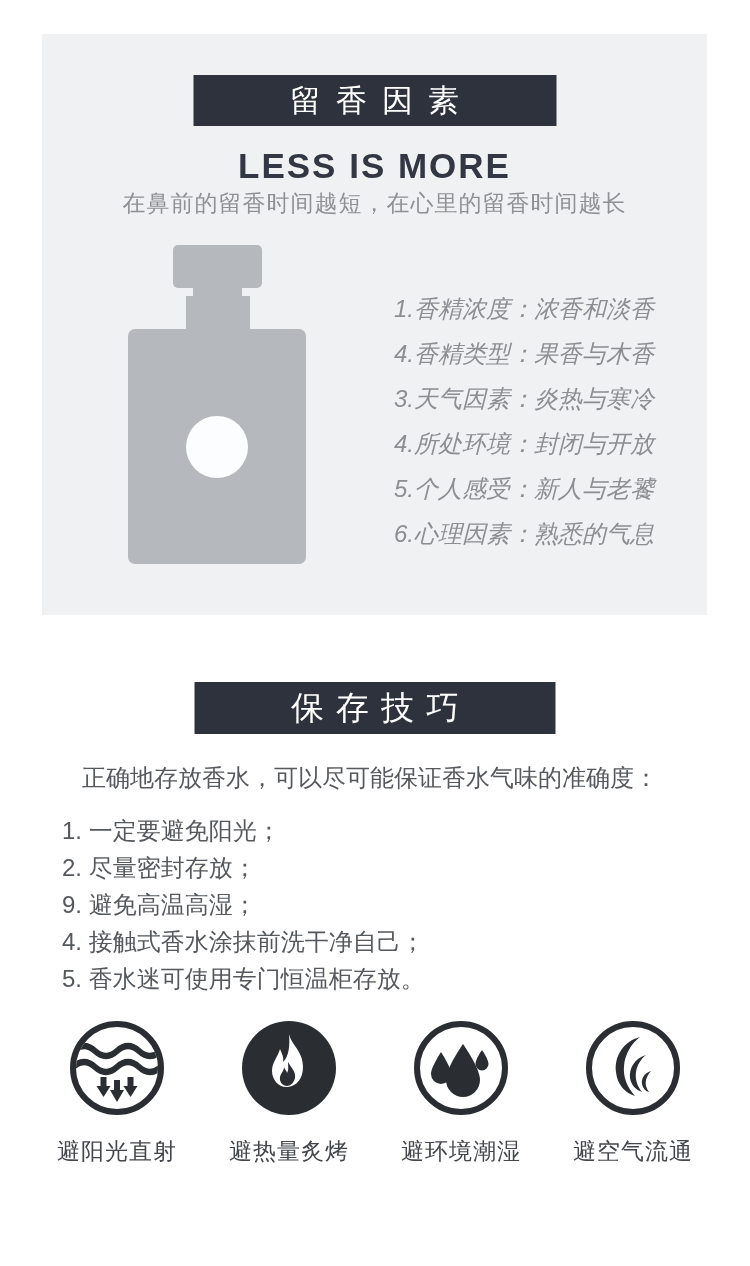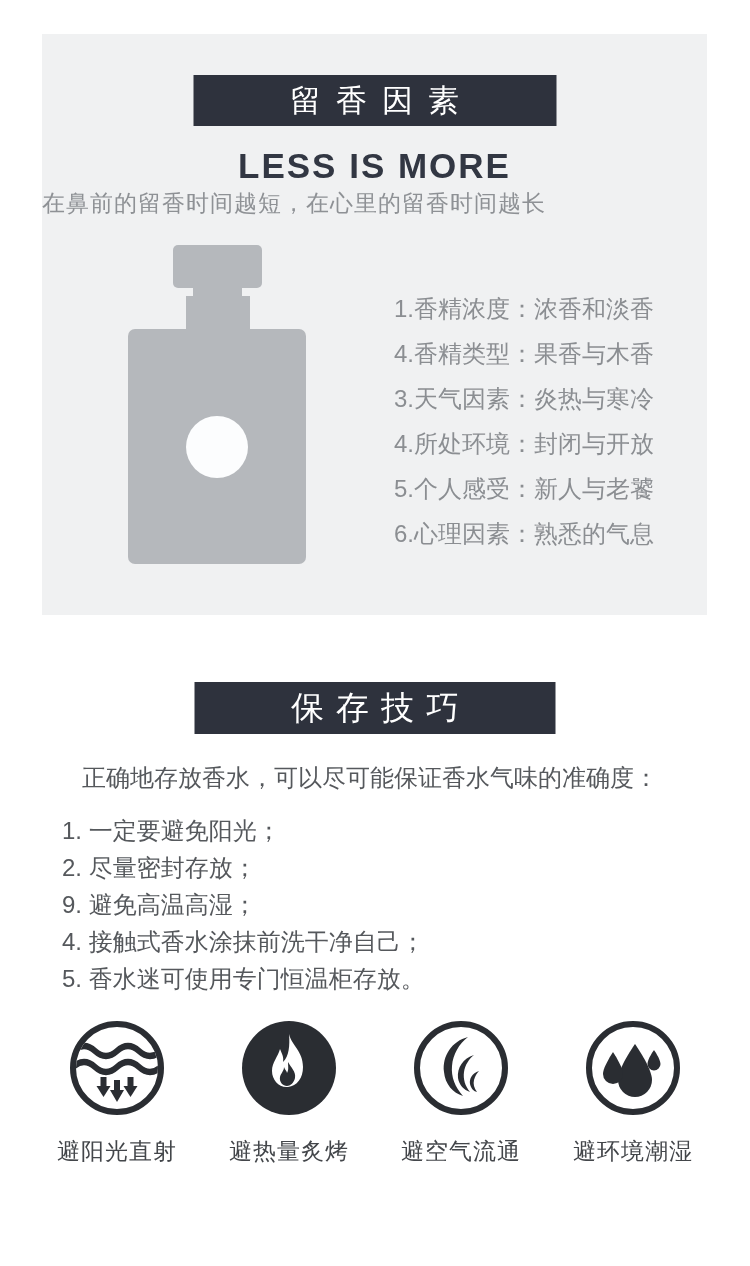--- a/index.html
+++ b/index.html
@@ -18,32 +18,32 @@
     background:#2e323d;color:#ffffff;
     display:flex;align-items:center;justify-content:center;
     letter-spacing:15px;padding-left:15px;box-sizing:border-box;
   }
   .hdr1{top:41px;width:363px;height:51px;font-size:31px;}
   .lim{
     position:absolute;left:0;right:0;top:112px;text-align:center;
     font-size:35px;font-weight:bold;color:#323743;letter-spacing:2px;
   }
   .subtitle{
-    position:absolute;left:0;right:0;top:154px;
+    position:absolute;left:0;right:0;top:154px;text-align:center;
     font-size:23px;color:#8e9195;letter-spacing:1px;
   }
   
   .bottle *{position:absolute;background:#b5b8bc;}
   .cap{left:131px;top:211px;width:89px;height:43px;border-radius:5px;}
   .neck-ring{left:151px;top:253px;width:49px;height:10px;}
   .neck{left:144px;top:262px;width:64px;height:34px;}
   .bottle-body{left:86px;top:295px;width:178px;height:235px;border-radius:7px;}
   .bottle-label{left:144px;top:382px;width:62px;height:62px;border-radius:50%;background:#fcfdfe;}
   
-  .factors{position:absolute;left:352px;top:252px;}
+  .factors{position:absolute;left:352px;top:252px;font-style:italic;}
   .factor{height:45px;line-height:45px;font-size:24px;color:#8b8e92;white-space:nowrap;}
   
   .hdr2{top:682px;width:361px;height:52px;font-size:33px;letter-spacing:12px;padding-left:12px;}
   .intro{position:absolute;left:82px;top:762px;font-size:24px;color:#55585c;white-space:nowrap;}
   .tips{position:absolute;left:62px;top:812px;}
   .tip{height:37px;line-height:37px;font-size:24px;color:#55585c;white-space:nowrap;}
   
   .cautions{
     position:absolute;left:58px;right:58px;top:1018px;
     display:flex;justify-content:space-between;
@@ -134,36 +134,36 @@
       </svg>
     </span>
     <div class="caution-label">避热量炙烤</div>
   </div>
 
   <div class="caution">
     <span>
       <svg viewBox="0 0 100 100">
         <circle cx="50" cy="50" r="44" fill="none" stroke="#2a2d32" stroke-width="6"></circle>
         <g fill="#2a2d32">
+          <path d="M52 26 C52 26 35 50 35 62 A17 17 0 0 0 69 62 C69 50 52 26 52 26 Z"></path>
+          <path d="M30 34 C30 34 20 49 20 56 A10 10 0 0 0 40 56 C40 49 30 34 30 34 Z"></path>
+          <path d="M71 32 C71 32 64.5 41 64.5 46 A6.5 6.5 0 0 0 77.5 46 C77.5 41 71 32 71 32 Z"></path>
+        </g>
+      </svg>
+    </span>
+    <div class="caution-label">避环境潮湿</div>
+  </div>
+
+  <div class="caution">
+    <span>
+      <svg viewBox="0 0 100 100">
+        <circle cx="50" cy="50" r="44" fill="none" stroke="#2a2d32" stroke-width="6"></circle>
+        <g fill="#2a2d32">
           <path d="M57 19 C41 23 31 38 33 54 C34 66 42 75 52 78 C44 69 40 59 41 48 C42 36 48 26 57 19 Z"></path>
           <path d="M63 37 C52 40 46 50 47 60 C48 67 53 72 59 74 C54 68 52 61 53 54 C54 47 58 41 63 37 Z"></path>
           <path d="M68 53 C61 55 58 61 59 66 C60 70 62 73 66 74 C63 70 62 66 63 62 C64 58 66 55 68 53 Z"></path>
         </g>
       </svg>
     </span>
     <div class="caution-label">避空气流通</div>
   </div>
 
-  <div class="caution">
-    <span>
-      <svg viewBox="0 0 100 100">
-        <circle cx="50" cy="50" r="44" fill="none" stroke="#2a2d32" stroke-width="6"></circle>
-        <g fill="#2a2d32">
-          <path d="M52 26 C52 26 35 50 35 62 A17 17 0 0 0 69 62 C69 50 52 26 52 26 Z"></path>
-          <path d="M30 34 C30 34 20 49 20 56 A10 10 0 0 0 40 56 C40 49 30 34 30 34 Z"></path>
-          <path d="M71 32 C71 32 64.5 41 64.5 46 A6.5 6.5 0 0 0 77.5 46 C77.5 41 71 32 71 32 Z"></path>
-        </g>
-      </svg>
-    </span>
-    <div class="caution-label">避环境潮湿</div>
-  </div>
-
 </div>
 
 </body></html>

